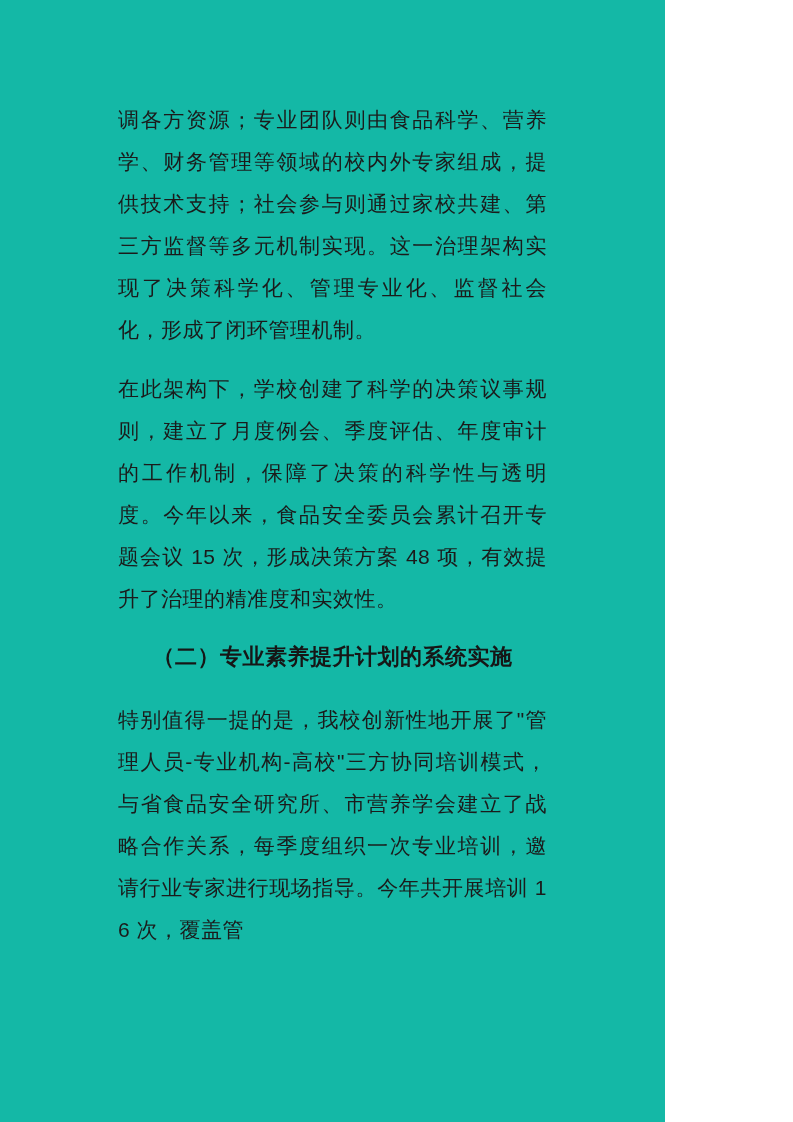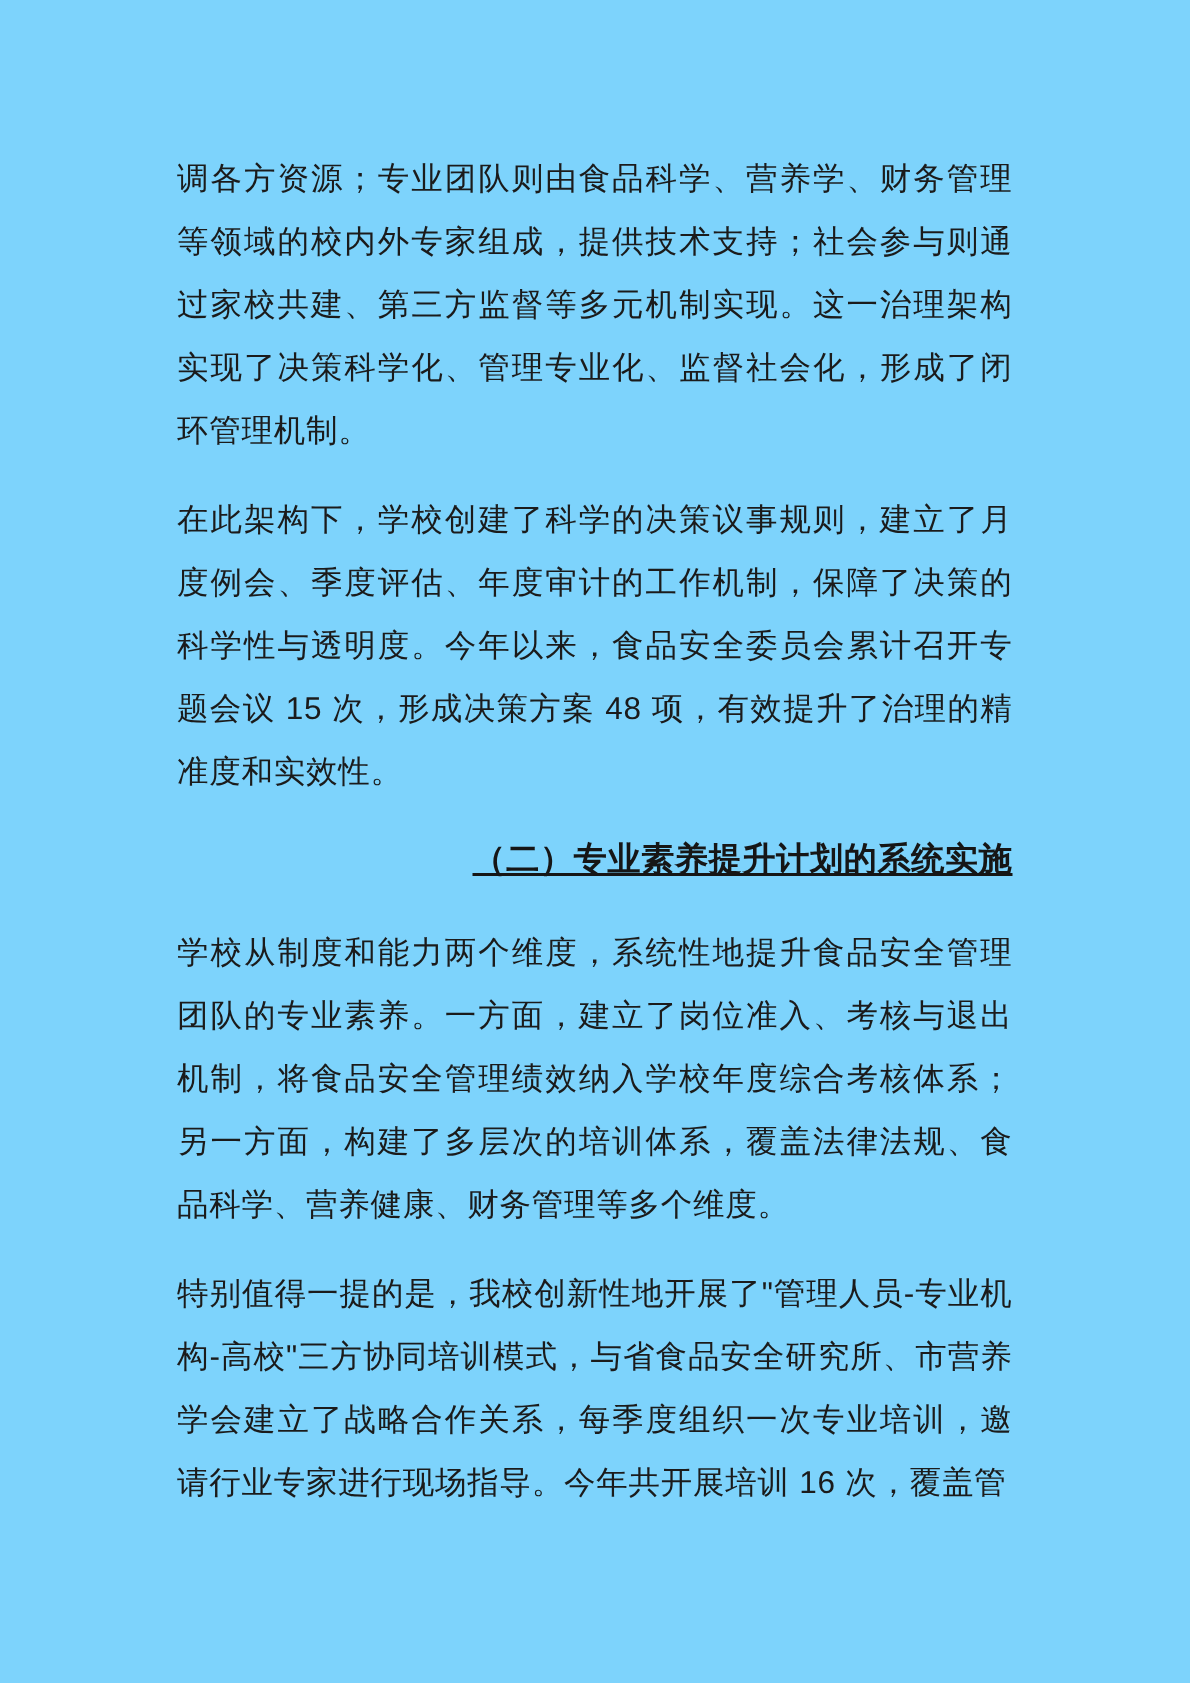--- a/index.html
+++ b/index.html
@@ -2,23 +2,23 @@
 <html><head>
 <meta charset="utf-8">
 <style>
   html, body {
     margin: 0;
     padding: 0;
     background: #ffffff;
   }
   .page {
     position: relative;
-    width: 793px;
+    width: 665px;
     height: 1122px;
-    background: #7dd3fc;
+    background: #14b8a6;
     overflow: hidden;
     box-sizing: border-box;
     padding: 99px 118px 0 118px;
     font-family: "Liberation Sans", "DejaVu Sans", sans-serif;
     color: #1b1b1b;
   }
   .doc-paragraph {
     margin: 0 0 17px 0;
     font-size: 21px;
     line-height: 42px;
@@ -28,32 +28,30 @@
     word-break: break-all;
   }
   .doc-paragraph:last-child {
     margin-bottom: 0;
   }
   .doc-heading {
     margin: 19px 0 24px 0;
     font-size: 22px;
     line-height: 36px;
     font-weight: 700;
-    text-align: right;
+    text-align: center;
     color: #161616;
     letter-spacing: 0.5px;
-    text-decoration: underline;
   }
 </style>
 </head>
 <body>
 
 <div class="page">
   <p class="doc-paragraph">调各方资源；专业团队则由食品科学、营养学、财务管理等领域的校内外专家组成，提供技术支持；社会参与则通过家校共建、第三方监督等多元机制实现。这一治理架构实现了决策科学化、管理专业化、监督社会化，形成了闭环管理机制。</p>
 
   <p class="doc-paragraph">在此架构下，学校创建了科学的决策议事规则，建立了月度例会、季度评估、年度审计的工作机制，保障了决策的科学性与透明度。今年以来，食品安全委员会累计召开专题会议 15 次，形成决策方案 48 项，有效提升了治理的精准度和实效性。</p>
 
   <h3 class="doc-heading">（二）专业素养提升计划的系统实施</h3>
 
-  <p class="doc-paragraph">学校从制度和能力两个维度，系统性地提升食品安全管理团队的专业素养。一方面，建立了岗位准入、考核与退出机制，将食品安全管理绩效纳入学校年度综合考核体系；另一方面，构建了多层次的培训体系，覆盖法律法规、食品科学、营养健康、财务管理等多个维度。</p>
 
   <p class="doc-paragraph">特别值得一提的是，我校创新性地开展了"管理人员-专业机构-高校"三方协同培训模式，与省食品安全研究所、市营养学会建立了战略合作关系，每季度组织一次专业培训，邀请行业专家进行现场指导。今年共开展培训 16 次，覆盖管</p>
 </div>
 
 </body></html>

